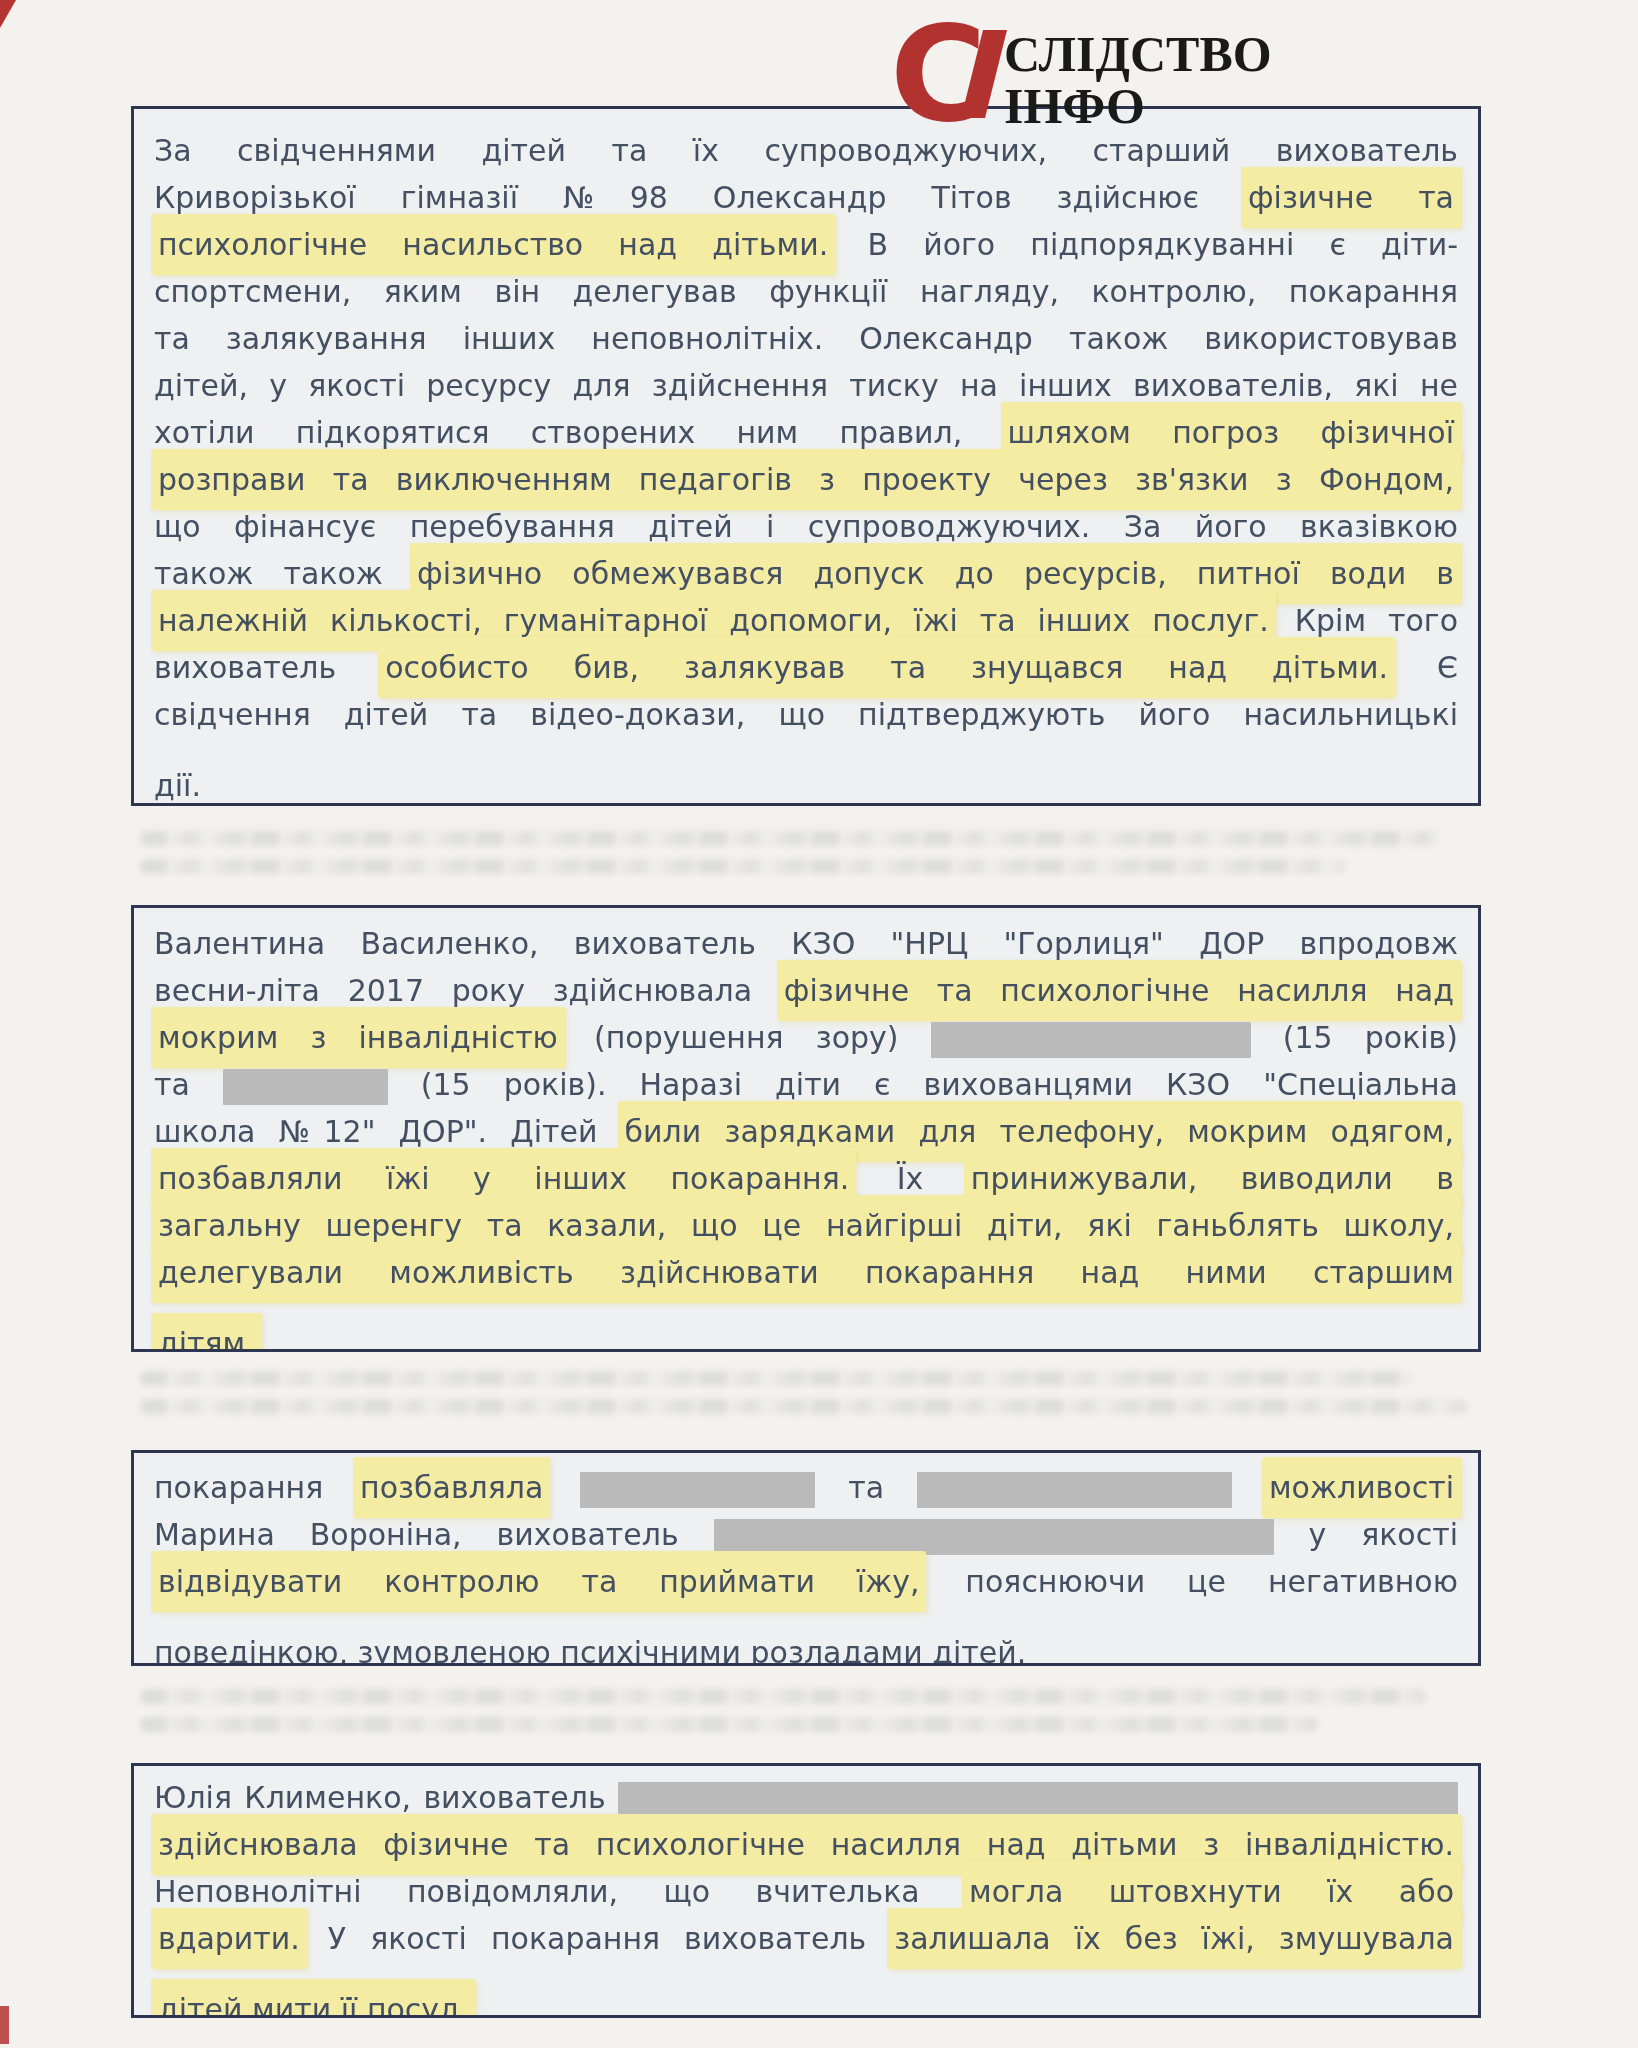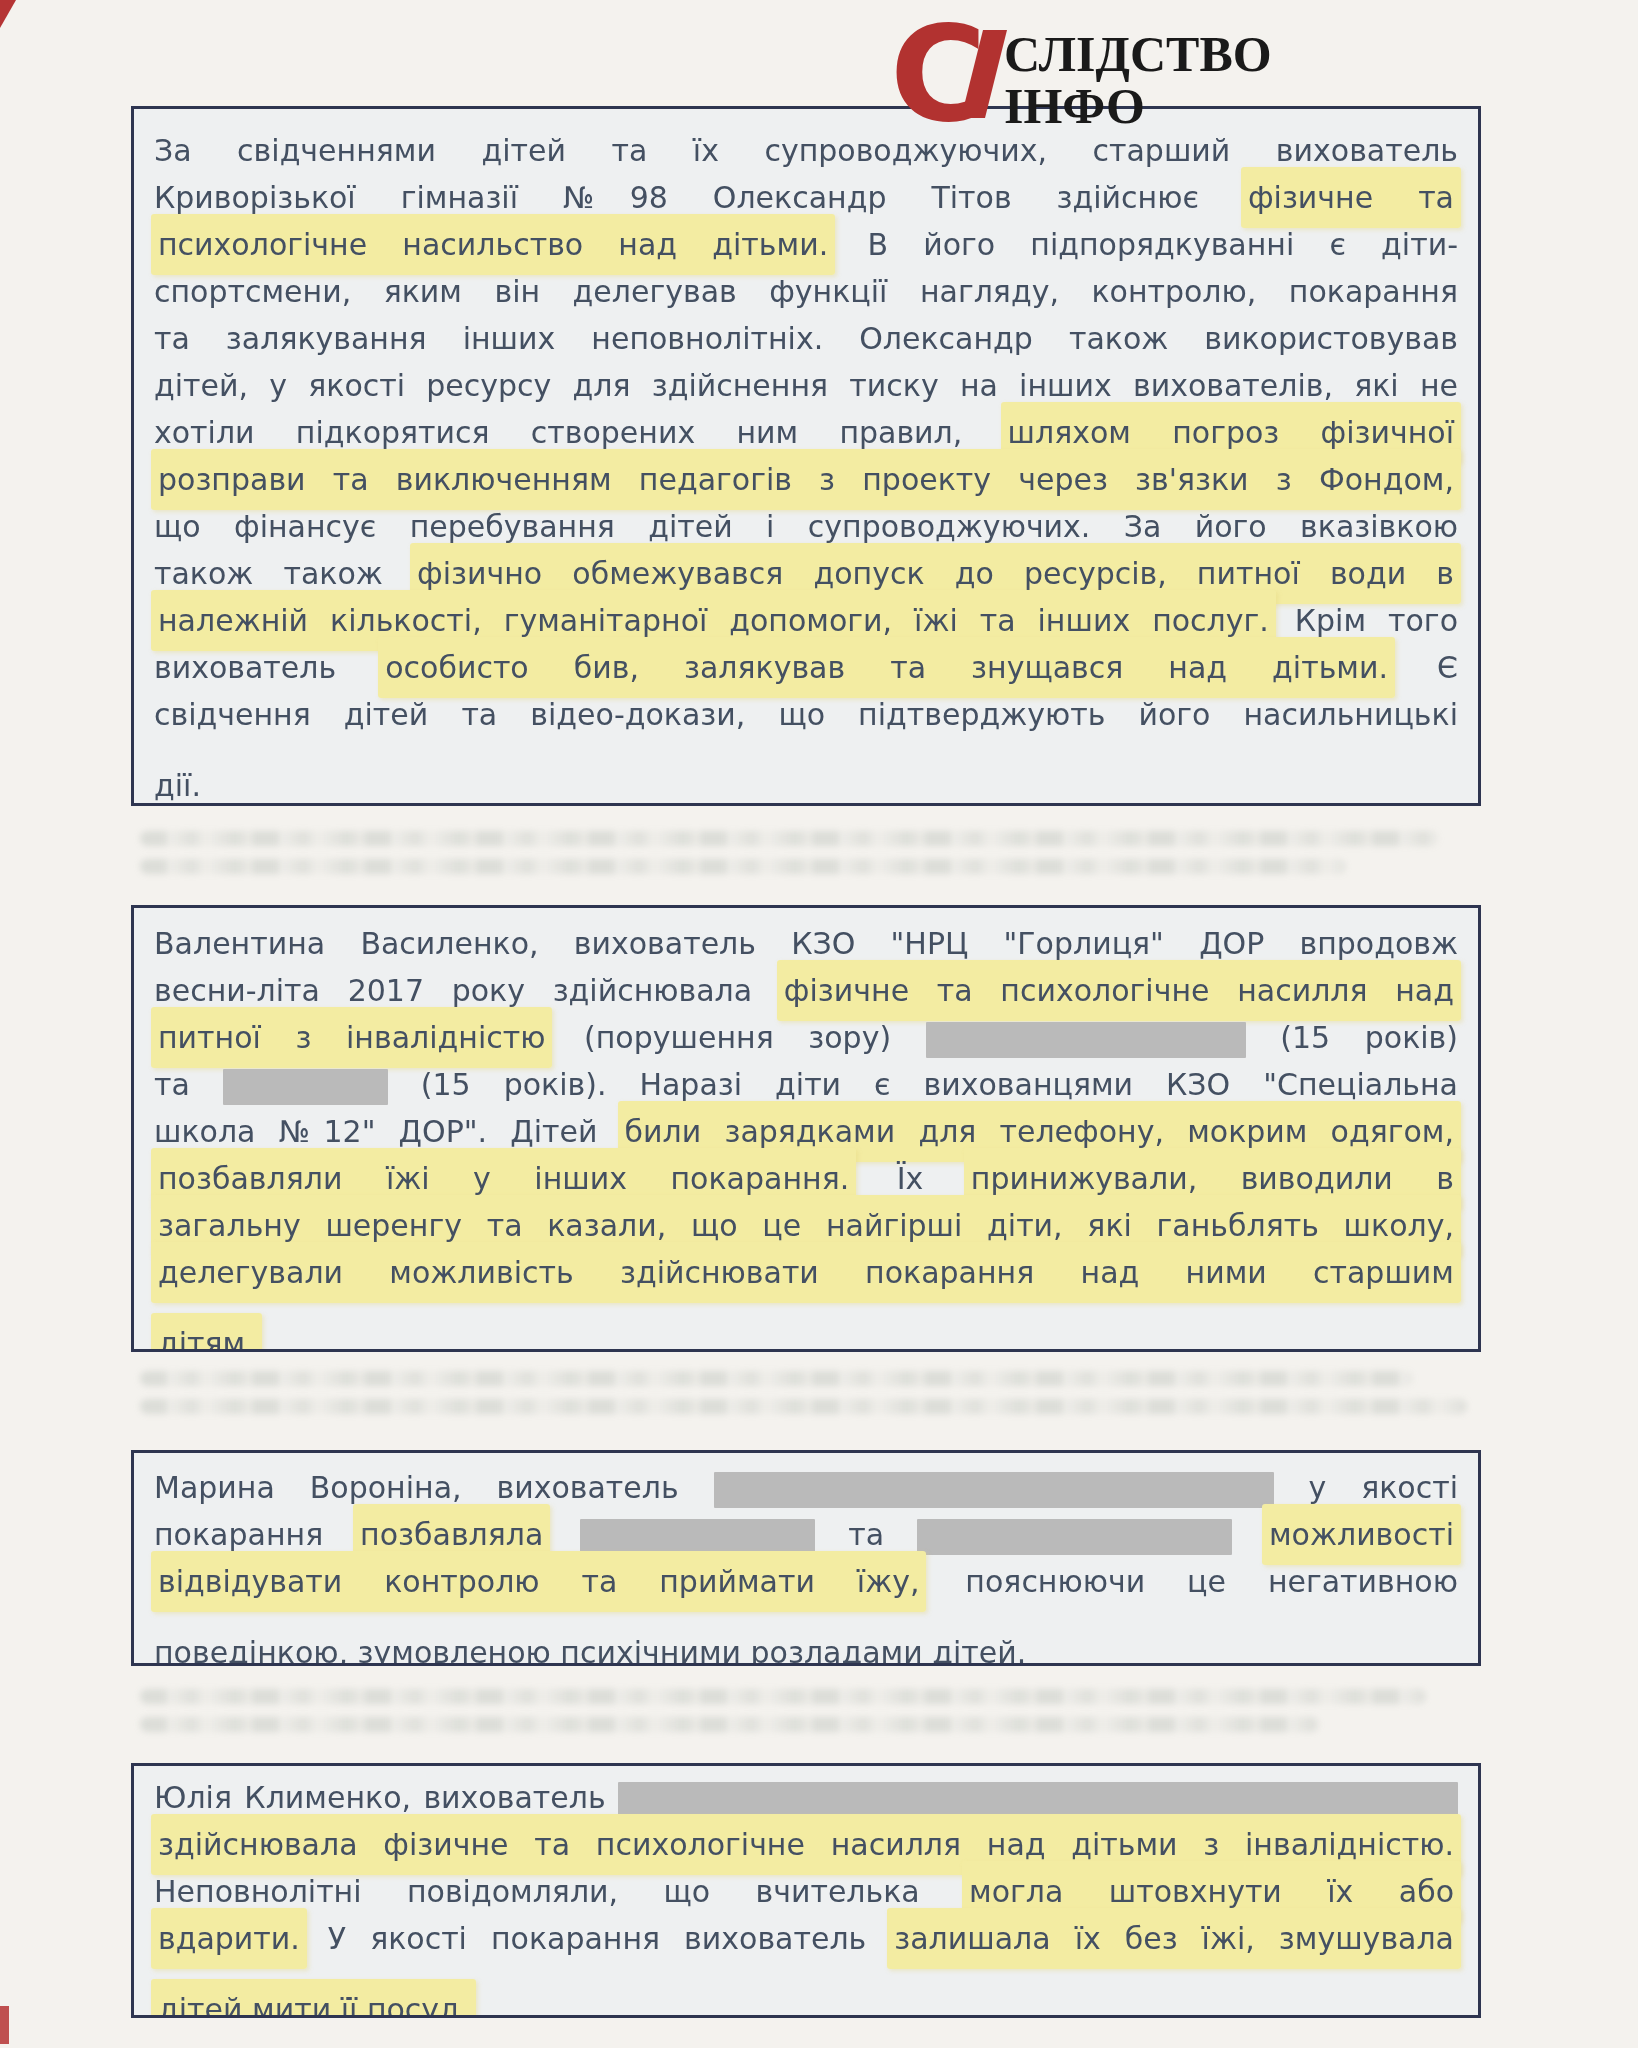--- a/index.html
+++ b/index.html
@@ -119,37 +119,37 @@
     </div>
 
   <div id="ghost1" class="ghost-band">
     <div class="ghost-line" style="width:97%"></div>
     <div class="ghost-line" style="width:90%"></div>
   </div>
 
   <div id="box2" class="tbox">
       <div class="line"><span>Валентина Василенко, вихователь КЗО "НРЦ "Горлиця" ДОР впродовж</span></div>
       <div class="line"><span>весни-літа 2017 року здійснювала</span> <span class="hl">фізичне та психологічне насилля над</span></div>
-      <div class="line"><span class="hl">питної з інвалідністю</span> <span>(порушення зору)</span> <span class="redact" style="width: 320px;"></span> <span>(15 років)</span></div>
+      <div class="line"><span class="hl">мокрим з інвалідністю</span> <span>(порушення зору)</span> <span class="redact" style="width: 320px;"></span> <span>(15 років)</span></div>
       <div class="line"><span>та</span> <span class="redact" style="width: 165px;"></span> <span>(15 років). Наразі діти є вихованцями КЗО "Спеціальна</span></div>
       <div class="line"><span>школа №12" ДОР". Дітей</span> <span class="hl">били зарядками для телефону, мокрим одягом,</span></div>
       <div class="line"><span class="hl">позбавляли їжі у інших покарання.</span> <span>Їх</span> <span class="hl">принижували, виводили в</span></div>
       <div class="line"><span class="hl">загальну шеренгу та казали, що це найгірші діти, які ганьблять школу,</span></div>
       <div class="line"><span class="hl">делегували можливість здійснювати покарання над ними старшим</span></div>
       <div class="line last"><span class="hl">дітям.</span></div>
     </div>
 
   <div id="ghost2" class="ghost-band">
     <div class="ghost-line" style="width:95%"></div>
     <div class="ghost-line" style="width:99%"></div>
   </div>
 
   <div id="box3" class="tbox">
+      <div class="line"><span>покарання</span> <span class="hl">позбавляла</span> <span class="redact" style="width: 235px;"></span> <span>та</span> <span class="redact" style="width: 315px;"></span> <span class="hl">можливості</span></div>
       <div class="line"><span>Марина Вороніна, вихователь</span> <span class="redact" style="width: 560px;"></span> <span>у якості</span></div>
-      <div class="line"><span>покарання</span> <span class="hl">позбавляла</span> <span class="redact" style="width: 235px;"></span> <span>та</span> <span class="redact" style="width: 315px;"></span> <span class="hl">можливості</span></div>
       <div class="line"><span class="hl">відвідувати контролю та приймати їжу,</span> <span>пояснюючи це негативною</span></div>
       <div class="line last"><span>поведінкою, зумовленою психічними розладами дітей.</span></div>
     </div>
 
   <div id="ghost3" class="ghost-band">
     <div class="ghost-line" style="width:96%"></div>
     <div class="ghost-line" style="width:88%"></div>
   </div>
 
   <div id="box4" class="tbox">

